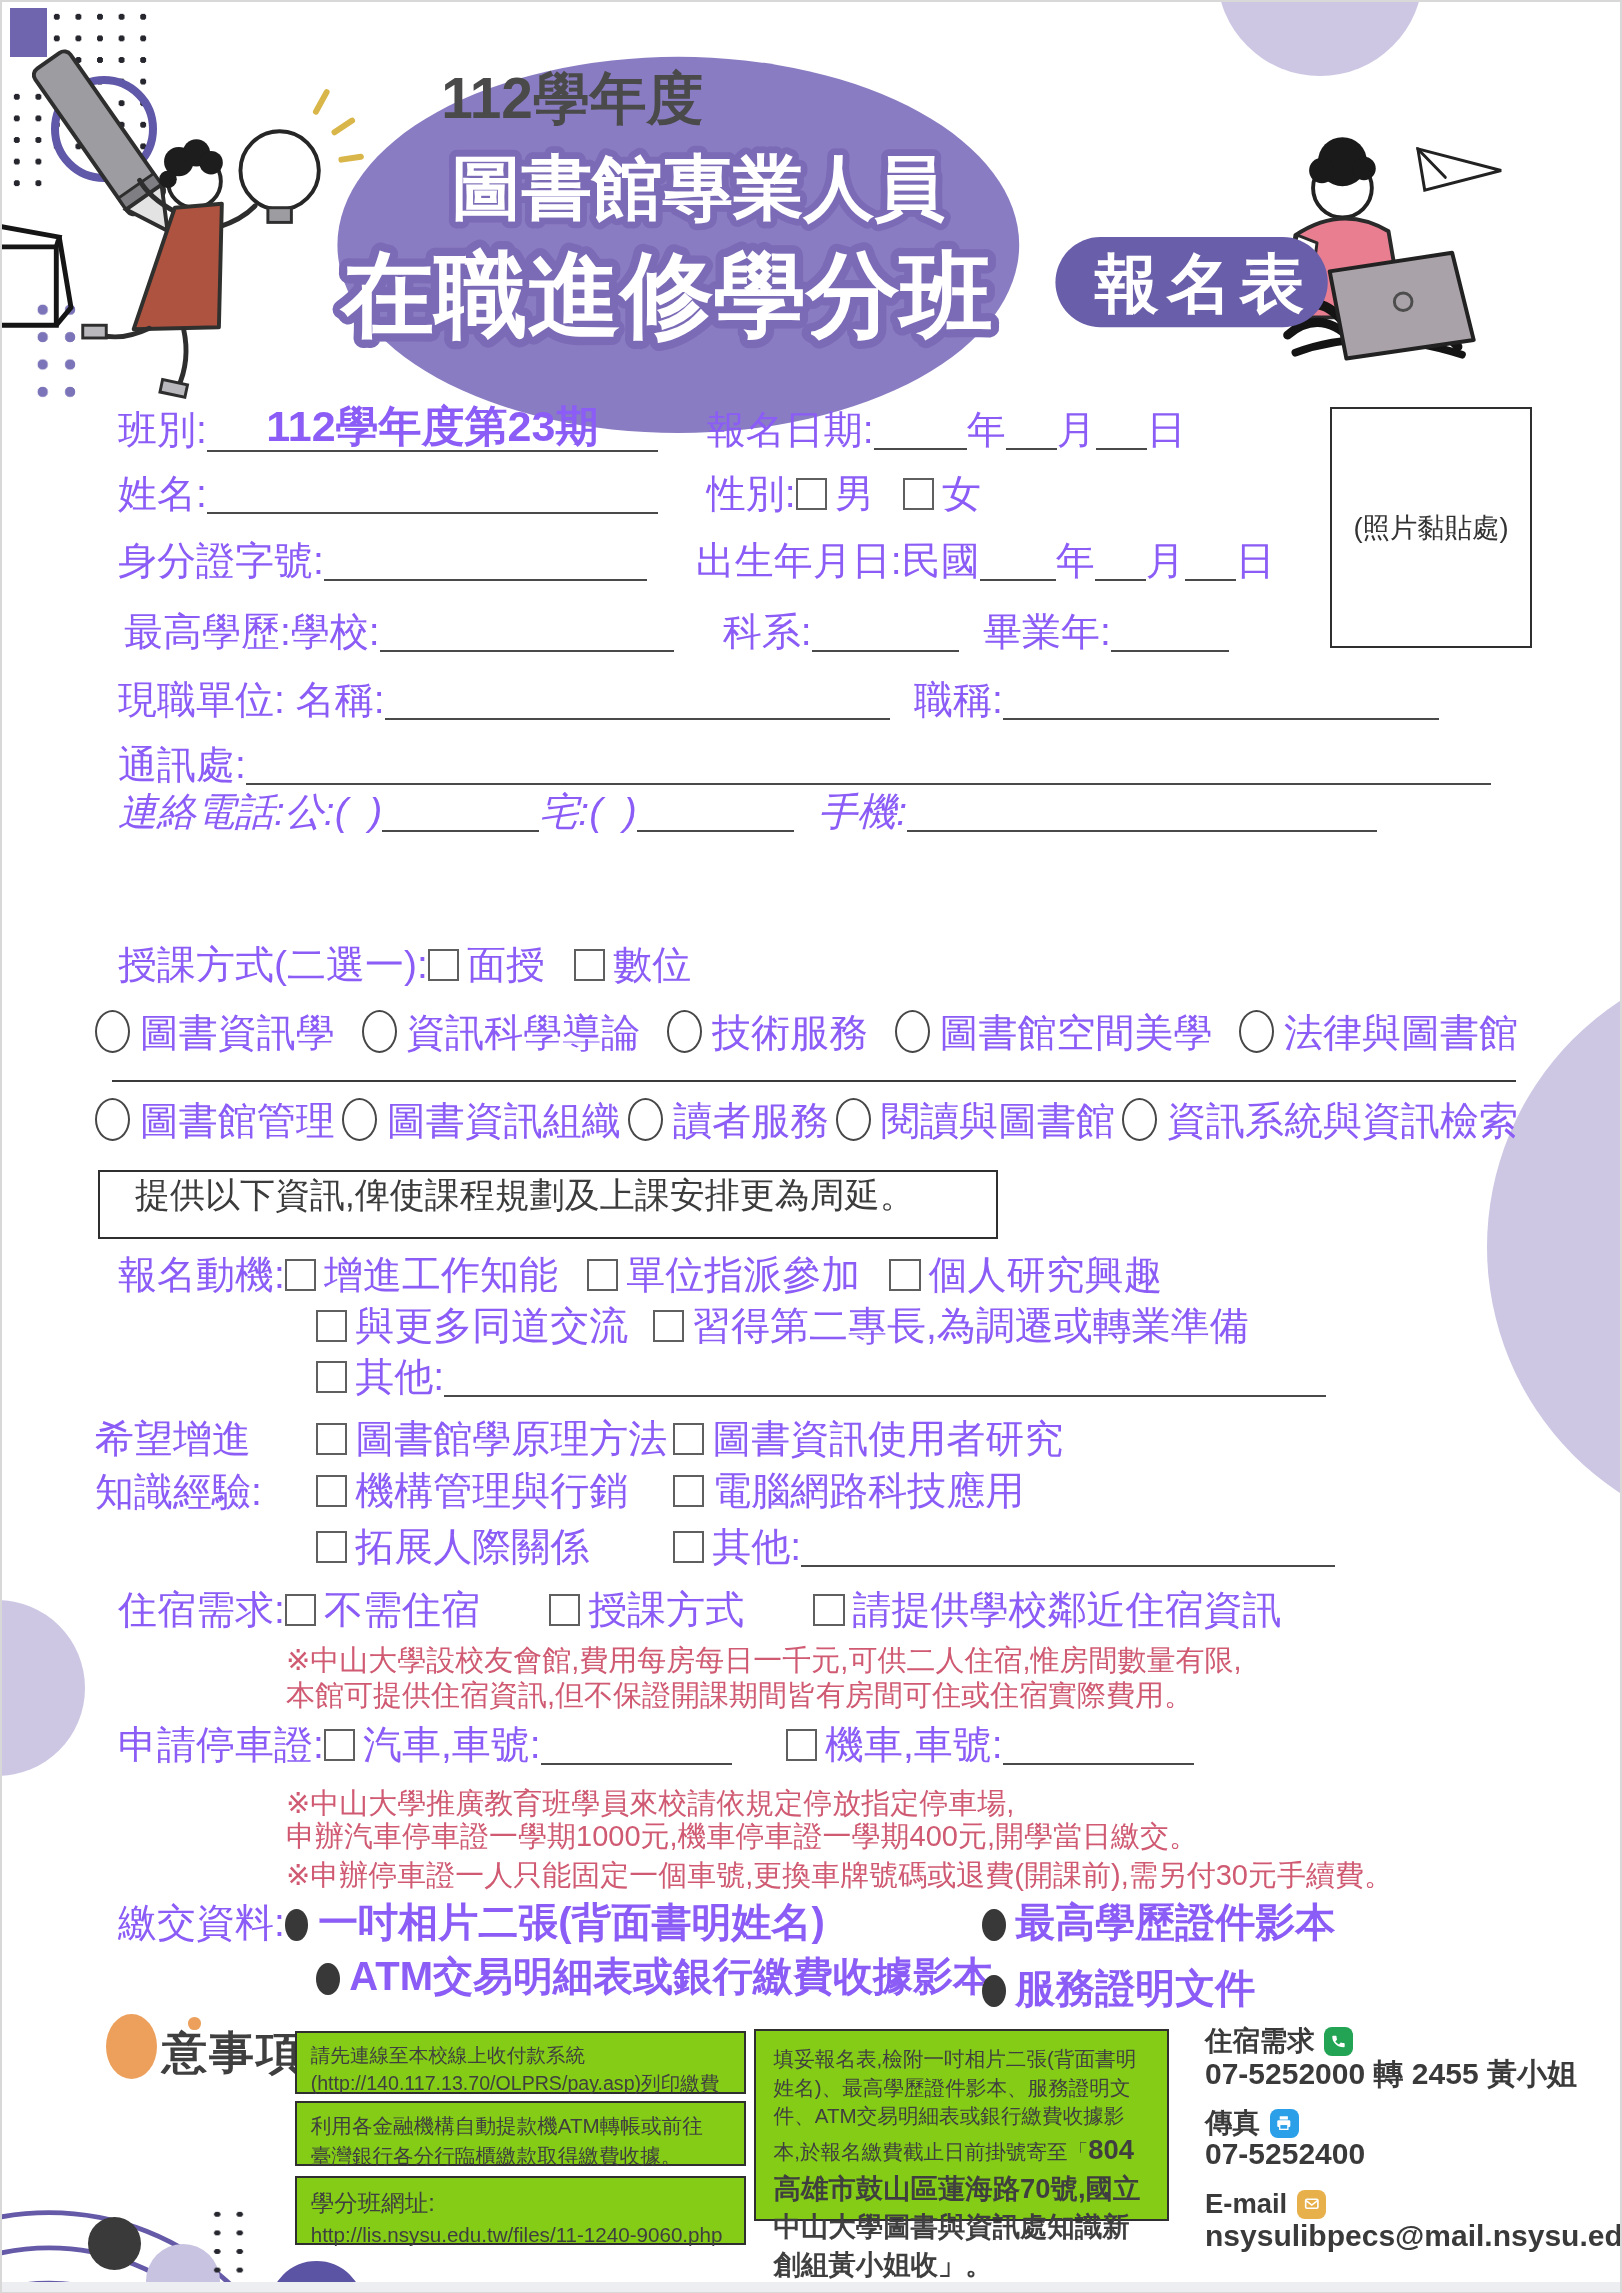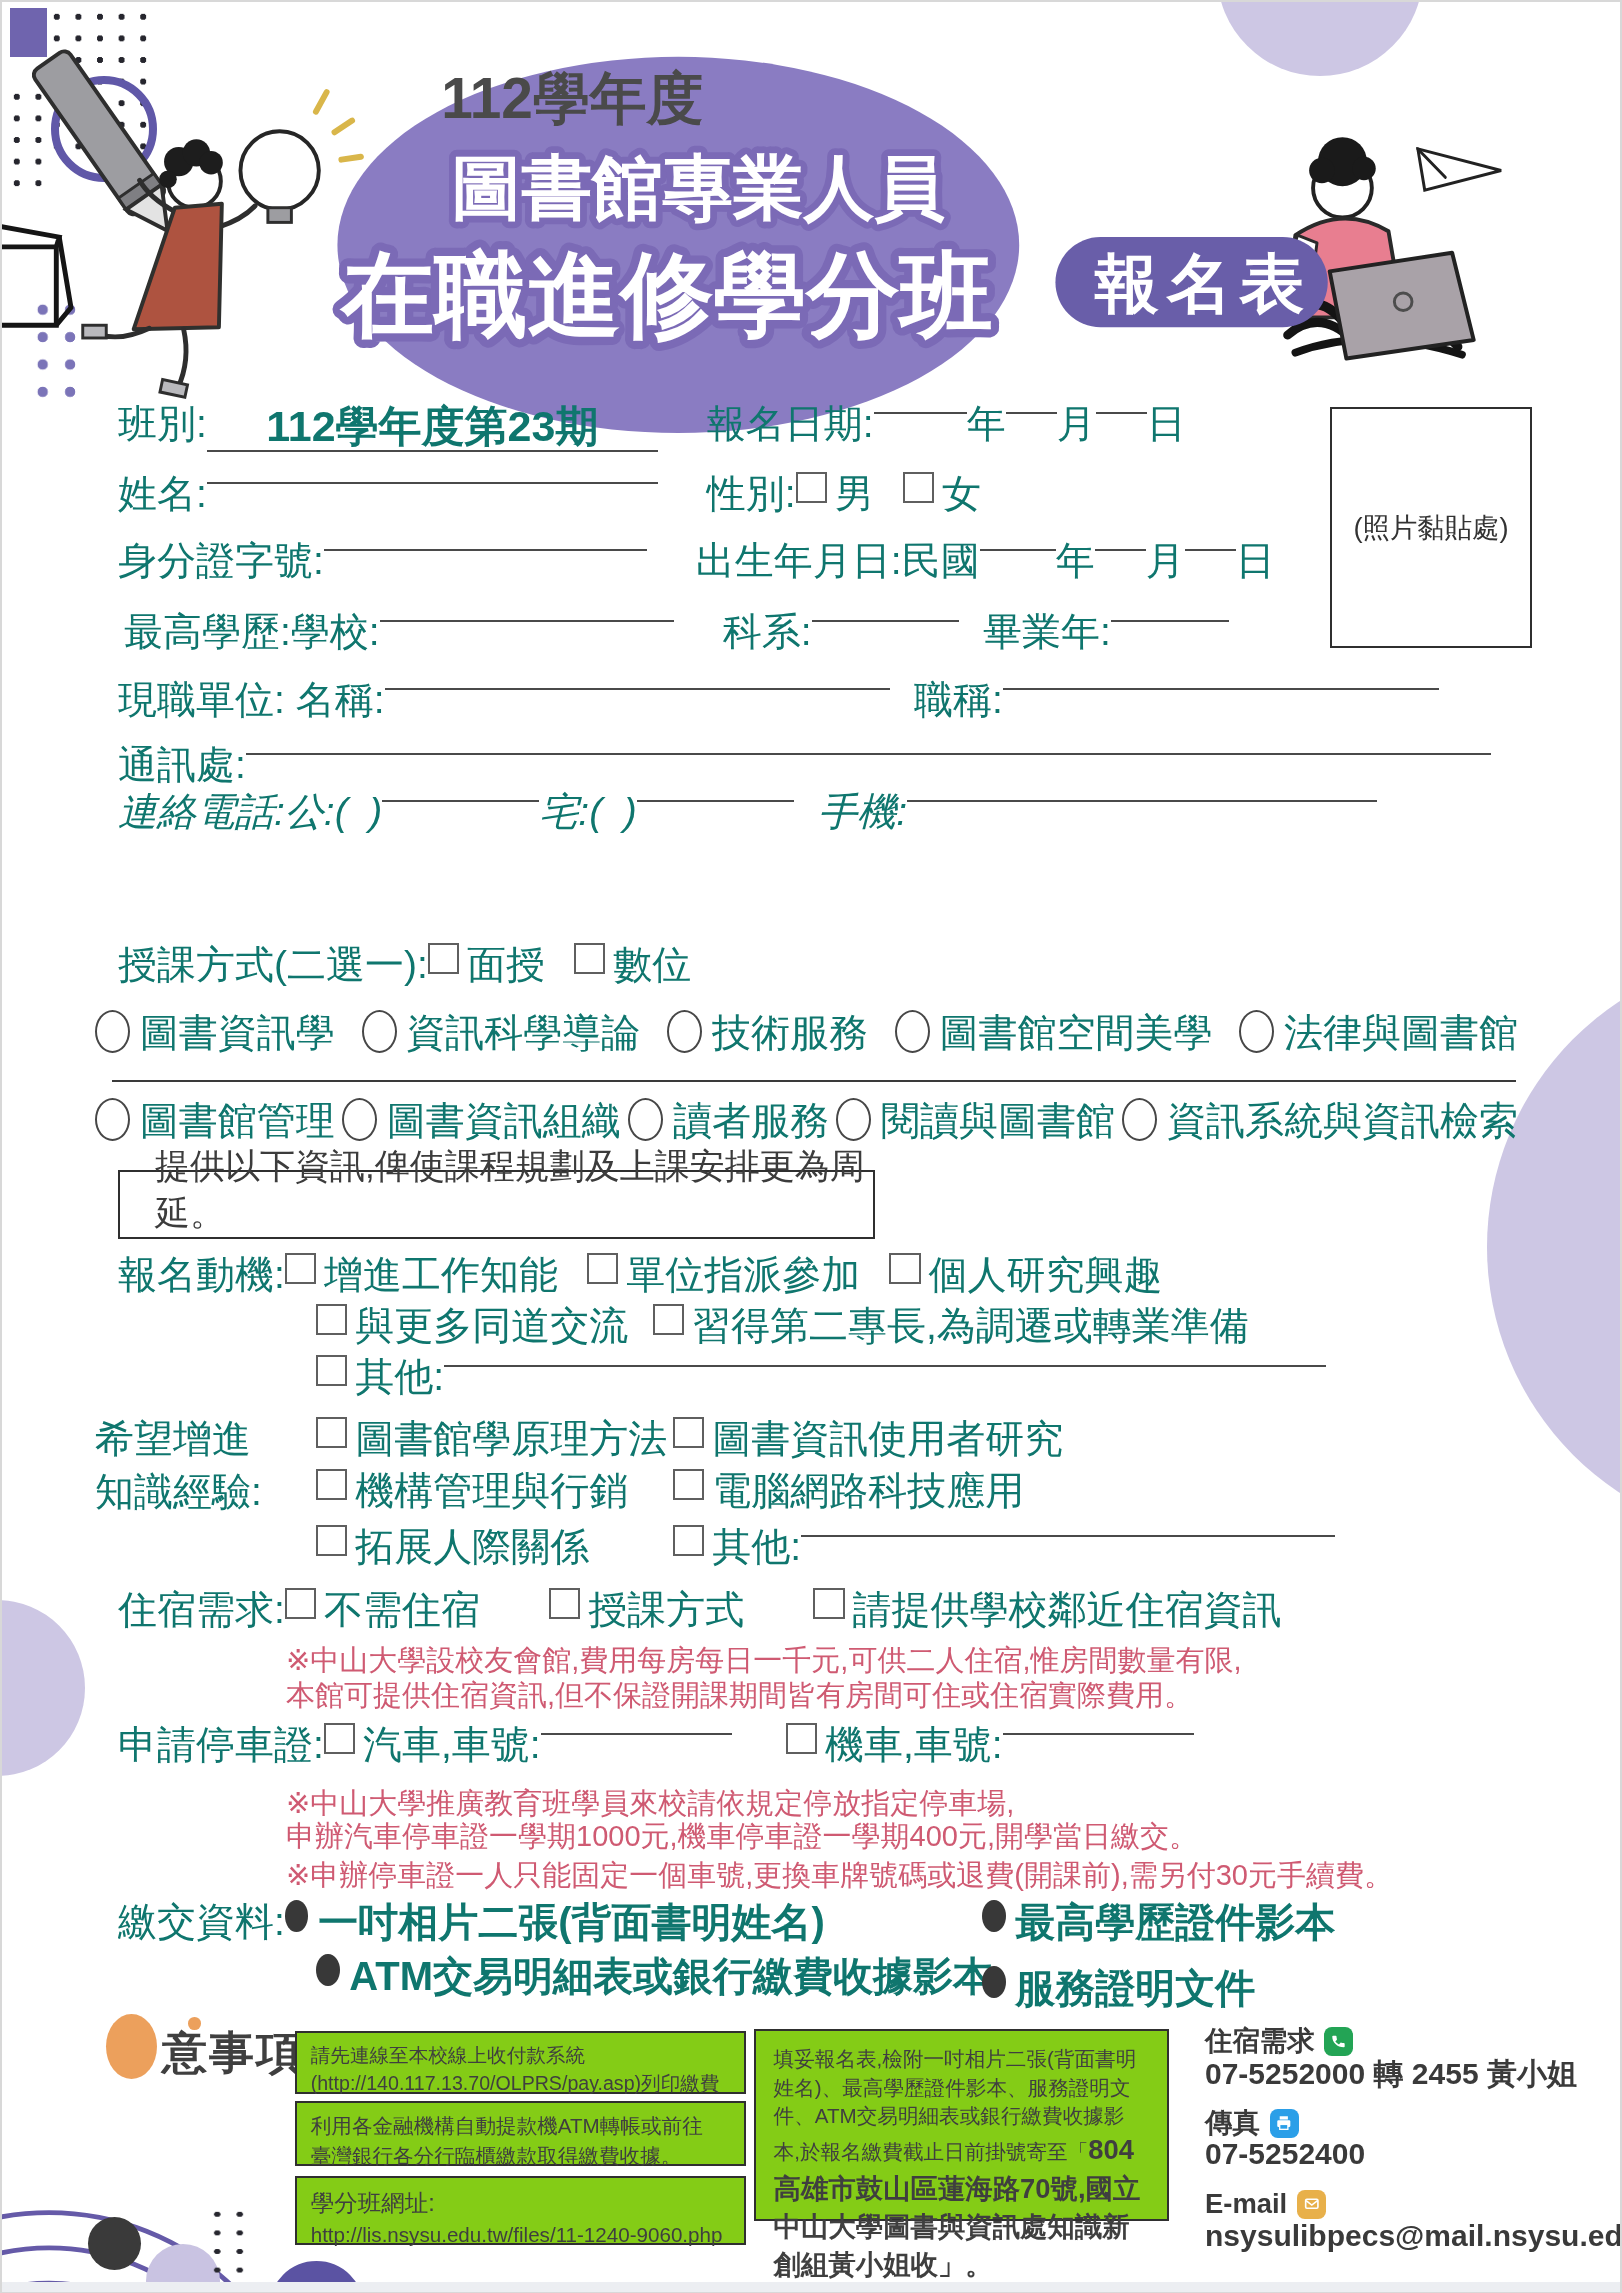--- a/index.html
+++ b/index.html
@@ -12,34 +12,34 @@
   .dots-purple{background-image:radial-gradient(#7b74b8 4.9px, transparent 5.5px);background-size:27.4px 27.4px;}
   .dots-black-sm{background-image:radial-gradient(#26262e 2.9px, transparent 3.5px);background-size:22.5px 18.6px;}
   .circle{border-radius:50%;}
   
   .header-svg{position:absolute;left:0;top:0;z-index:2;}
   
   .photo-box{position:absolute;left:1328px;top:405px;width:198px;height:237px;border:2.9px solid #2f2f2f;
              display:flex;align-items:center;justify-content:center;z-index:5;background:#fff;}
   .photo-box span{font-size:27.4px;color:#333;}
   
-  .r{position:absolute;display:flex;font-size:39px;line-height:1.12;
-     color:#0f766e;white-space:pre;z-index:5;font-weight:500;}
+  .r{position:absolute;display:flex;align-items:flex-end;font-size:39px;line-height:1.12;
+     color:#8b5cf6;white-space:pre;z-index:5;font-weight:500;}
   .ln{display:inline-block;border-bottom:2.9px solid #4a4a4a;height:9.8px;margin-bottom:2px;flex:none;}
   .vline{display:inline-flex;justify-content:center;align-items:flex-end;border-bottom:2.9px solid #4a4a4a;
          width:451px;font-weight:700;font-size:43px;flex:none;}
   .cb{width:27.4px;height:27.4px;border:2.9px solid #5f5f5f;display:inline-block;margin:0 7.8px 5.9px 0;flex:none;background:#fff;}
   .rd{width:31px;height:39px;border:2.9px solid #474747;border-radius:50%;display:inline-block;margin:0 9.8px 2px 0;flex:none;background:#fff;}
   .bt{width:23.5px;height:32px;background:#383838;border-radius:50%;display:inline-block;margin:0 9.8px 3.9px 0;flex:none;}
   .gap25{margin-left:24.5px;} .gap30{margin-left:29px;} .gap50{margin-left:49px;} .gap55{margin-left:54px;} .gap70{margin-left:69px;}
   .divider{position:absolute;border-top:2.9px solid #3a3a3a;z-index:5;}
   .courses{left:93px;width:1423px;justify-content:space-between;}
   .ci{display:inline-flex;align-items:flex-end;}
-  .info-box{position:absolute;left:116px;top:1168px;width:757px;height:69px;border:2.9px solid #2f2f2f;
-            display:flex;align-items:flex-end;z-index:5;box-sizing:border-box;}
+  .info-box{position:absolute;left:96px;top:1168px;width:900px;height:69px;border:2.9px solid #2f2f2f;
+            display:flex;align-items:flex-start;z-index:5;box-sizing:border-box;}
   .info-box span{font-size:35px;padding-left:35px;color:#3c3c3c;font-weight:500;}
   .note{position:absolute;left:284px;font-size:29px;color:#cf5a72;z-index:5;white-space:pre;font-weight:500;}
   .sub-item{font-size:40px;font-weight:600;}
   
   .nbox{position:absolute;border:2.9px solid #2f2f2f;box-sizing:border-box;z-index:5;background:#84cc16;
         font-size:19.6px;line-height:1.45;color:#3f3f3f;padding:7.8px 13.7px;}
   .notice-head{position:absolute;left:160px;top:2021px;font-size:45px;font-weight:700;color:#3f3f3f;z-index:5;letter-spacing:2px;}
   .contact{position:absolute;left:1203px;z-index:5;color:#3a3a3a;display:flex;align-items:center;white-space:pre;}
   .c-label{font-size:27.4px;font-weight:700;}
   .c-value{font-size:30px;font-weight:700;}

